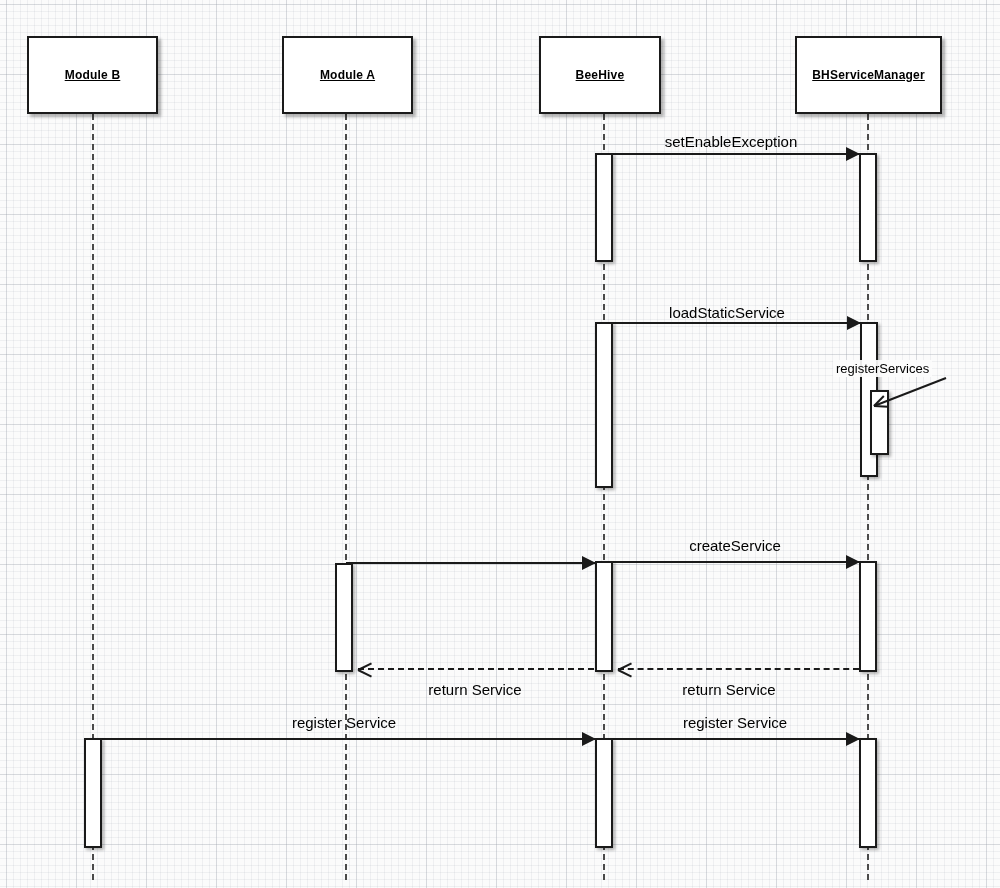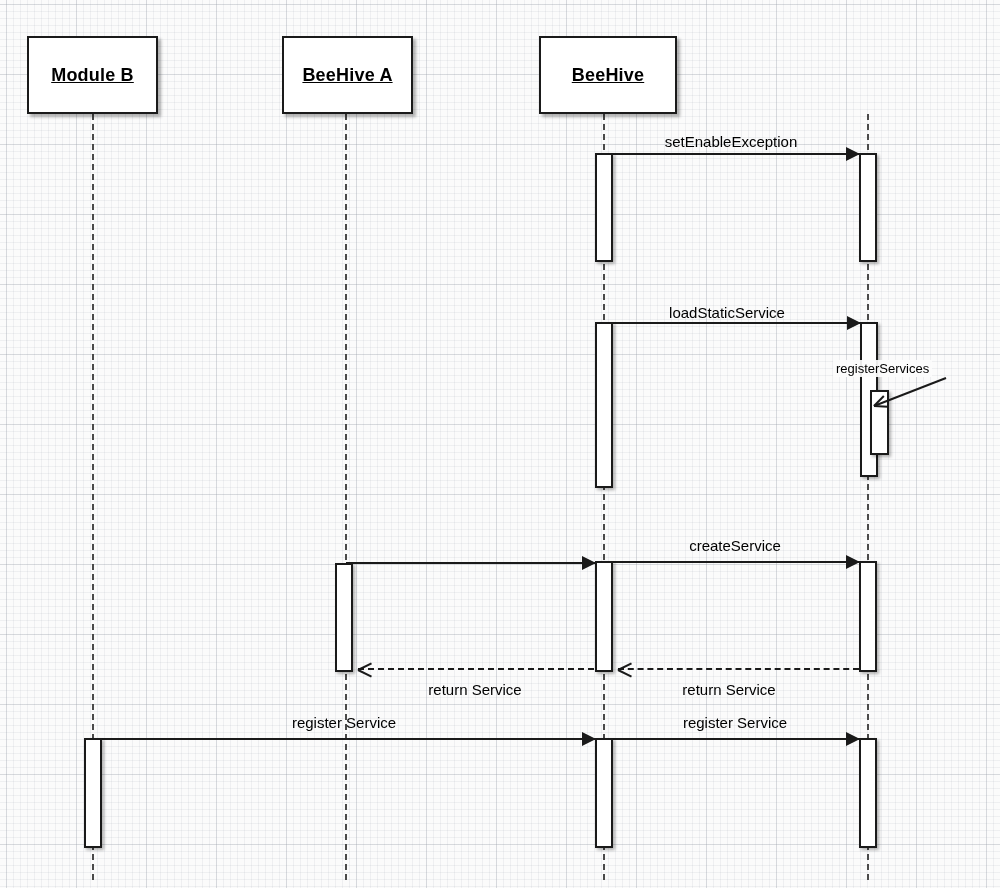--- a/index.html
+++ b/index.html
@@ -34,21 +34,21 @@
     box-sizing: border-box;
     background: #ffffff;
     border: 2px solid #1a1a1a;
     box-shadow: 3px 3px 3px rgba(0,0,0,0.30);
     display: flex;
     align-items: center;
     justify-content: center;
   }
   .lifeline-title {
     font-family: "Liberation Sans", sans-serif;
-    font-size: 18px;
+    font-size: 12px;
     font-weight: bold;
     color: #000000;
     text-decoration: underline;
     letter-spacing: 0.2px;
     white-space: nowrap;
   }
 
   
   .lifeline-stem {
     position: absolute;
@@ -130,24 +130,27 @@
 
 <div id="canvas">
     <div class="lifeline-stem" style="left: 92px; top: 114px; height: 766px;"></div>
     <div class="lifeline-stem" style="left: 345px; top: 114px; height: 766px;"></div>
     <div class="lifeline-stem" style="left: 603px; top: 114px; height: 766px;"></div>
     <div class="lifeline-stem" style="left: 867px; top: 114px; height: 766px;"></div>
     <div class="lifeline-box" style="left: 27px; top: 36px; width: 131px; height: 78px;">
       <span class="lifeline-title">Module B</span>
     </div>
     <div class="lifeline-box" style="left: 282px; top: 36px; width: 131px; height: 78px;">
-      <span class="lifeline-title">BeeHive A</span>
+      <span class="lifeline-title">Module A</span>
     </div>
-    <div class="lifeline-box" style="left: 539px; top: 36px; width: 138px; height: 78px;">
+    <div class="lifeline-box" style="left: 539px; top: 36px; width: 122px; height: 78px;">
       <span class="lifeline-title">BeeHive</span>
+    </div>
+    <div class="lifeline-box" style="left: 795px; top: 36px; width: 147px; height: 78px;">
+      <span class="lifeline-title">BHServiceManager</span>
     </div>
     <div class="msg-line" style="left: 604px; top: 153px; width: 255px;"></div>
     <div class="arrow-head-solid" style="top: 147px; left: 846px;"></div>
     <div class="msg-label" style="left: 731px; top: 133px;">setEnableException</div>
     <div class="msg-line" style="left: 604px; top: 322px; width: 256px;"></div>
     <div class="arrow-head-solid" style="top: 316px; left: 847px;"></div>
     <div class="msg-label" style="left: 727px; top: 304px;">loadStaticService</div>
     <div class="msg-line" style="left: 346px; top: 562px; width: 249px;"></div>
     <div class="arrow-head-solid" style="top: 556px; left: 582px;"></div>
     <div class="msg-line" style="left: 613px; top: 561px; width: 246px;"></div>

